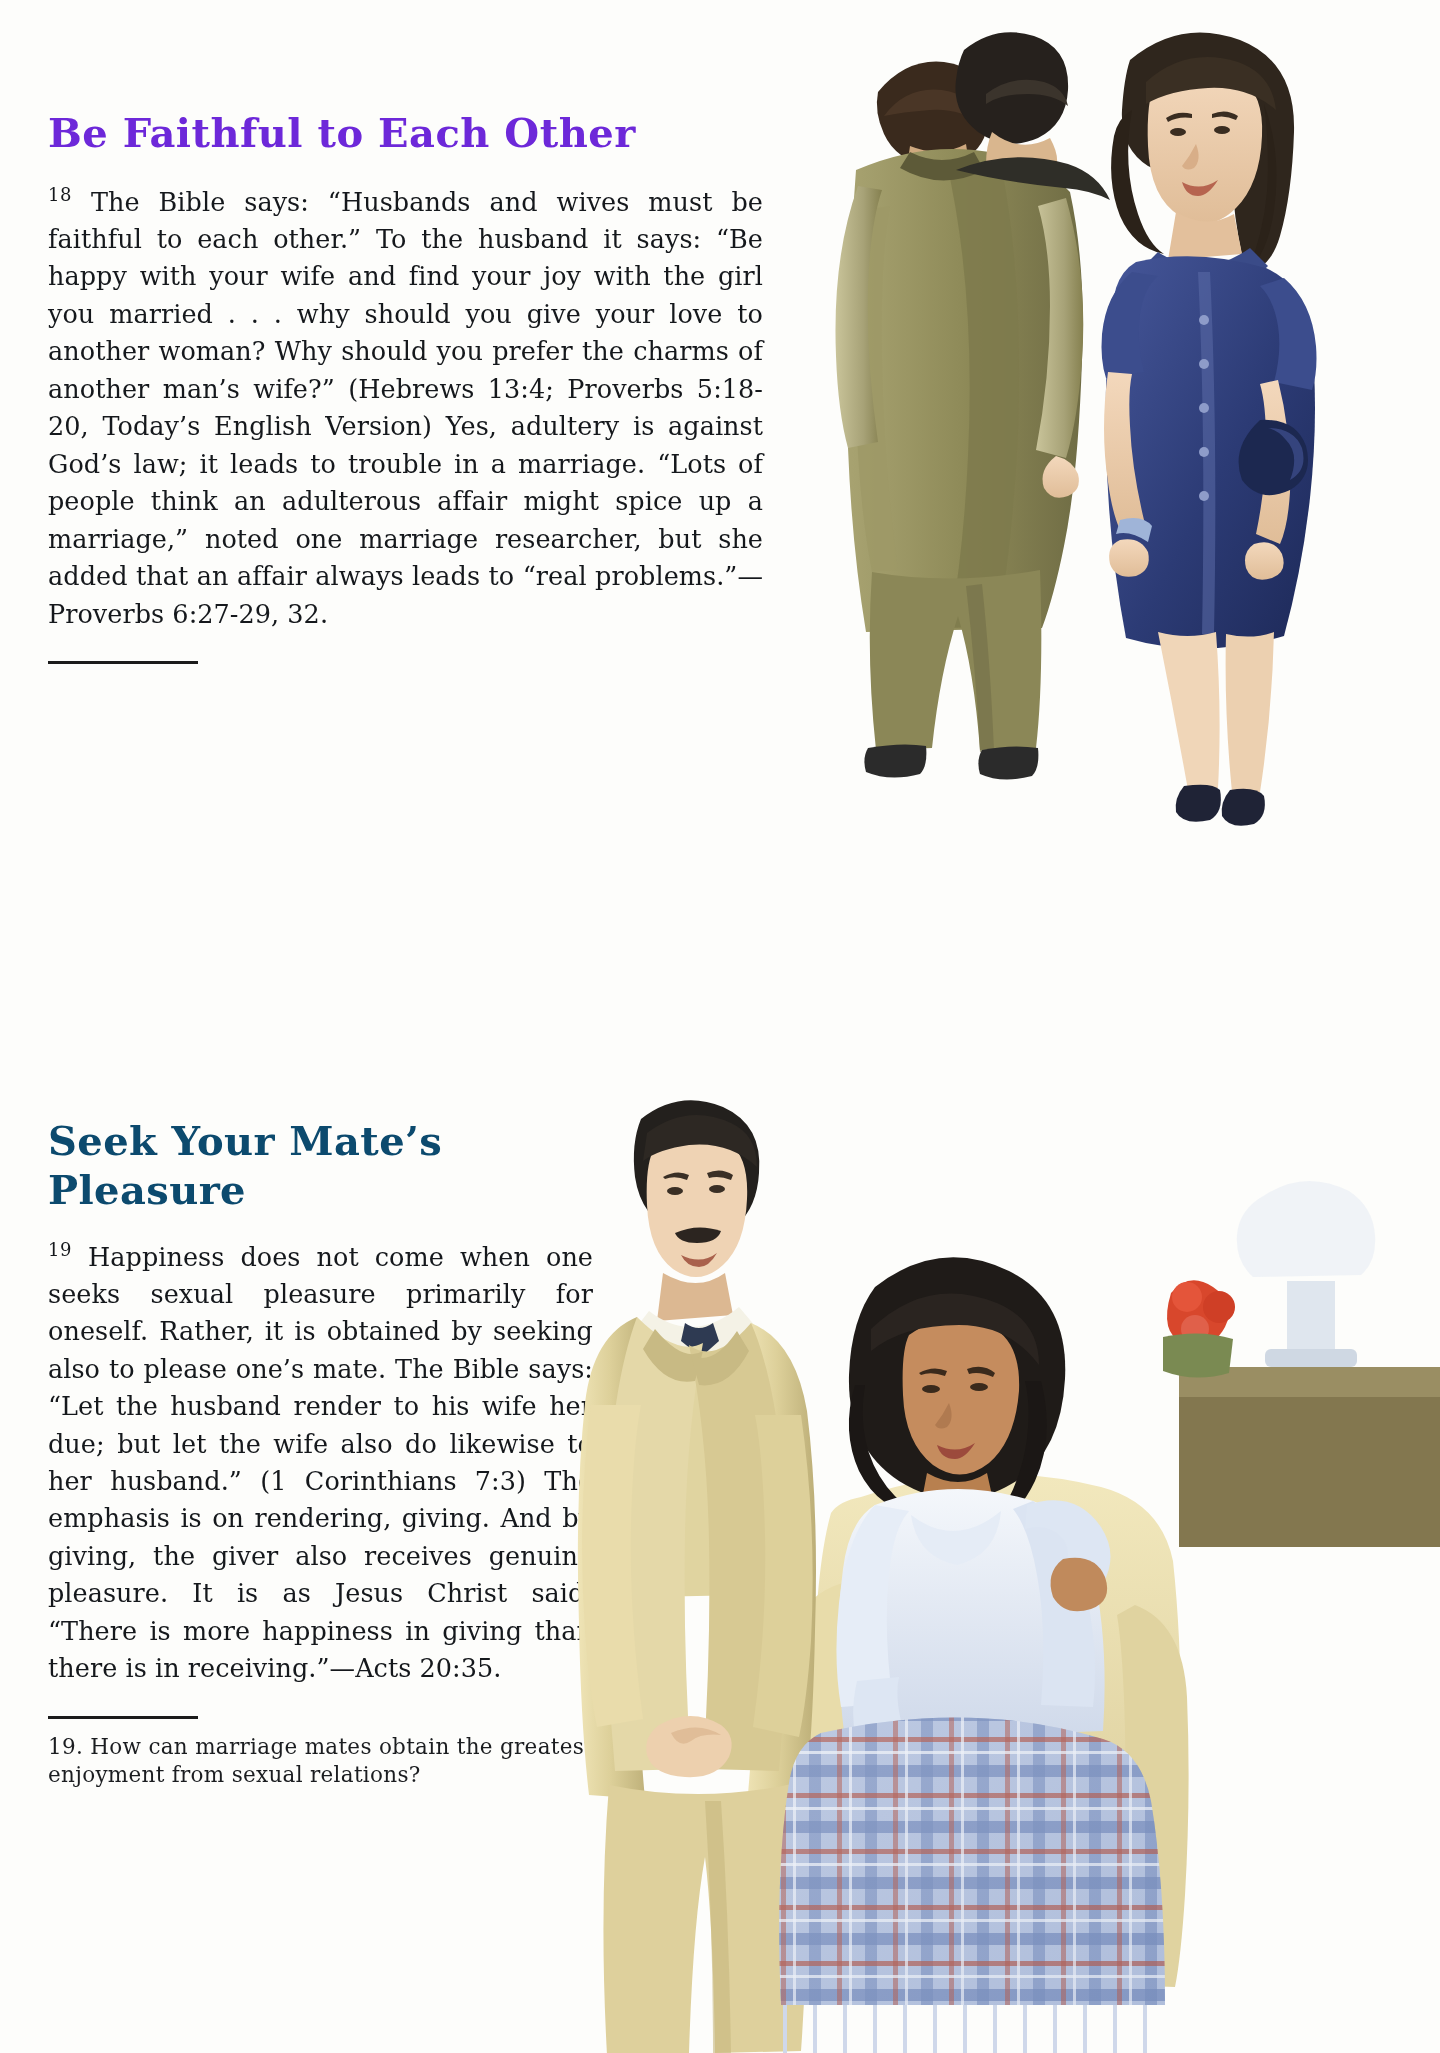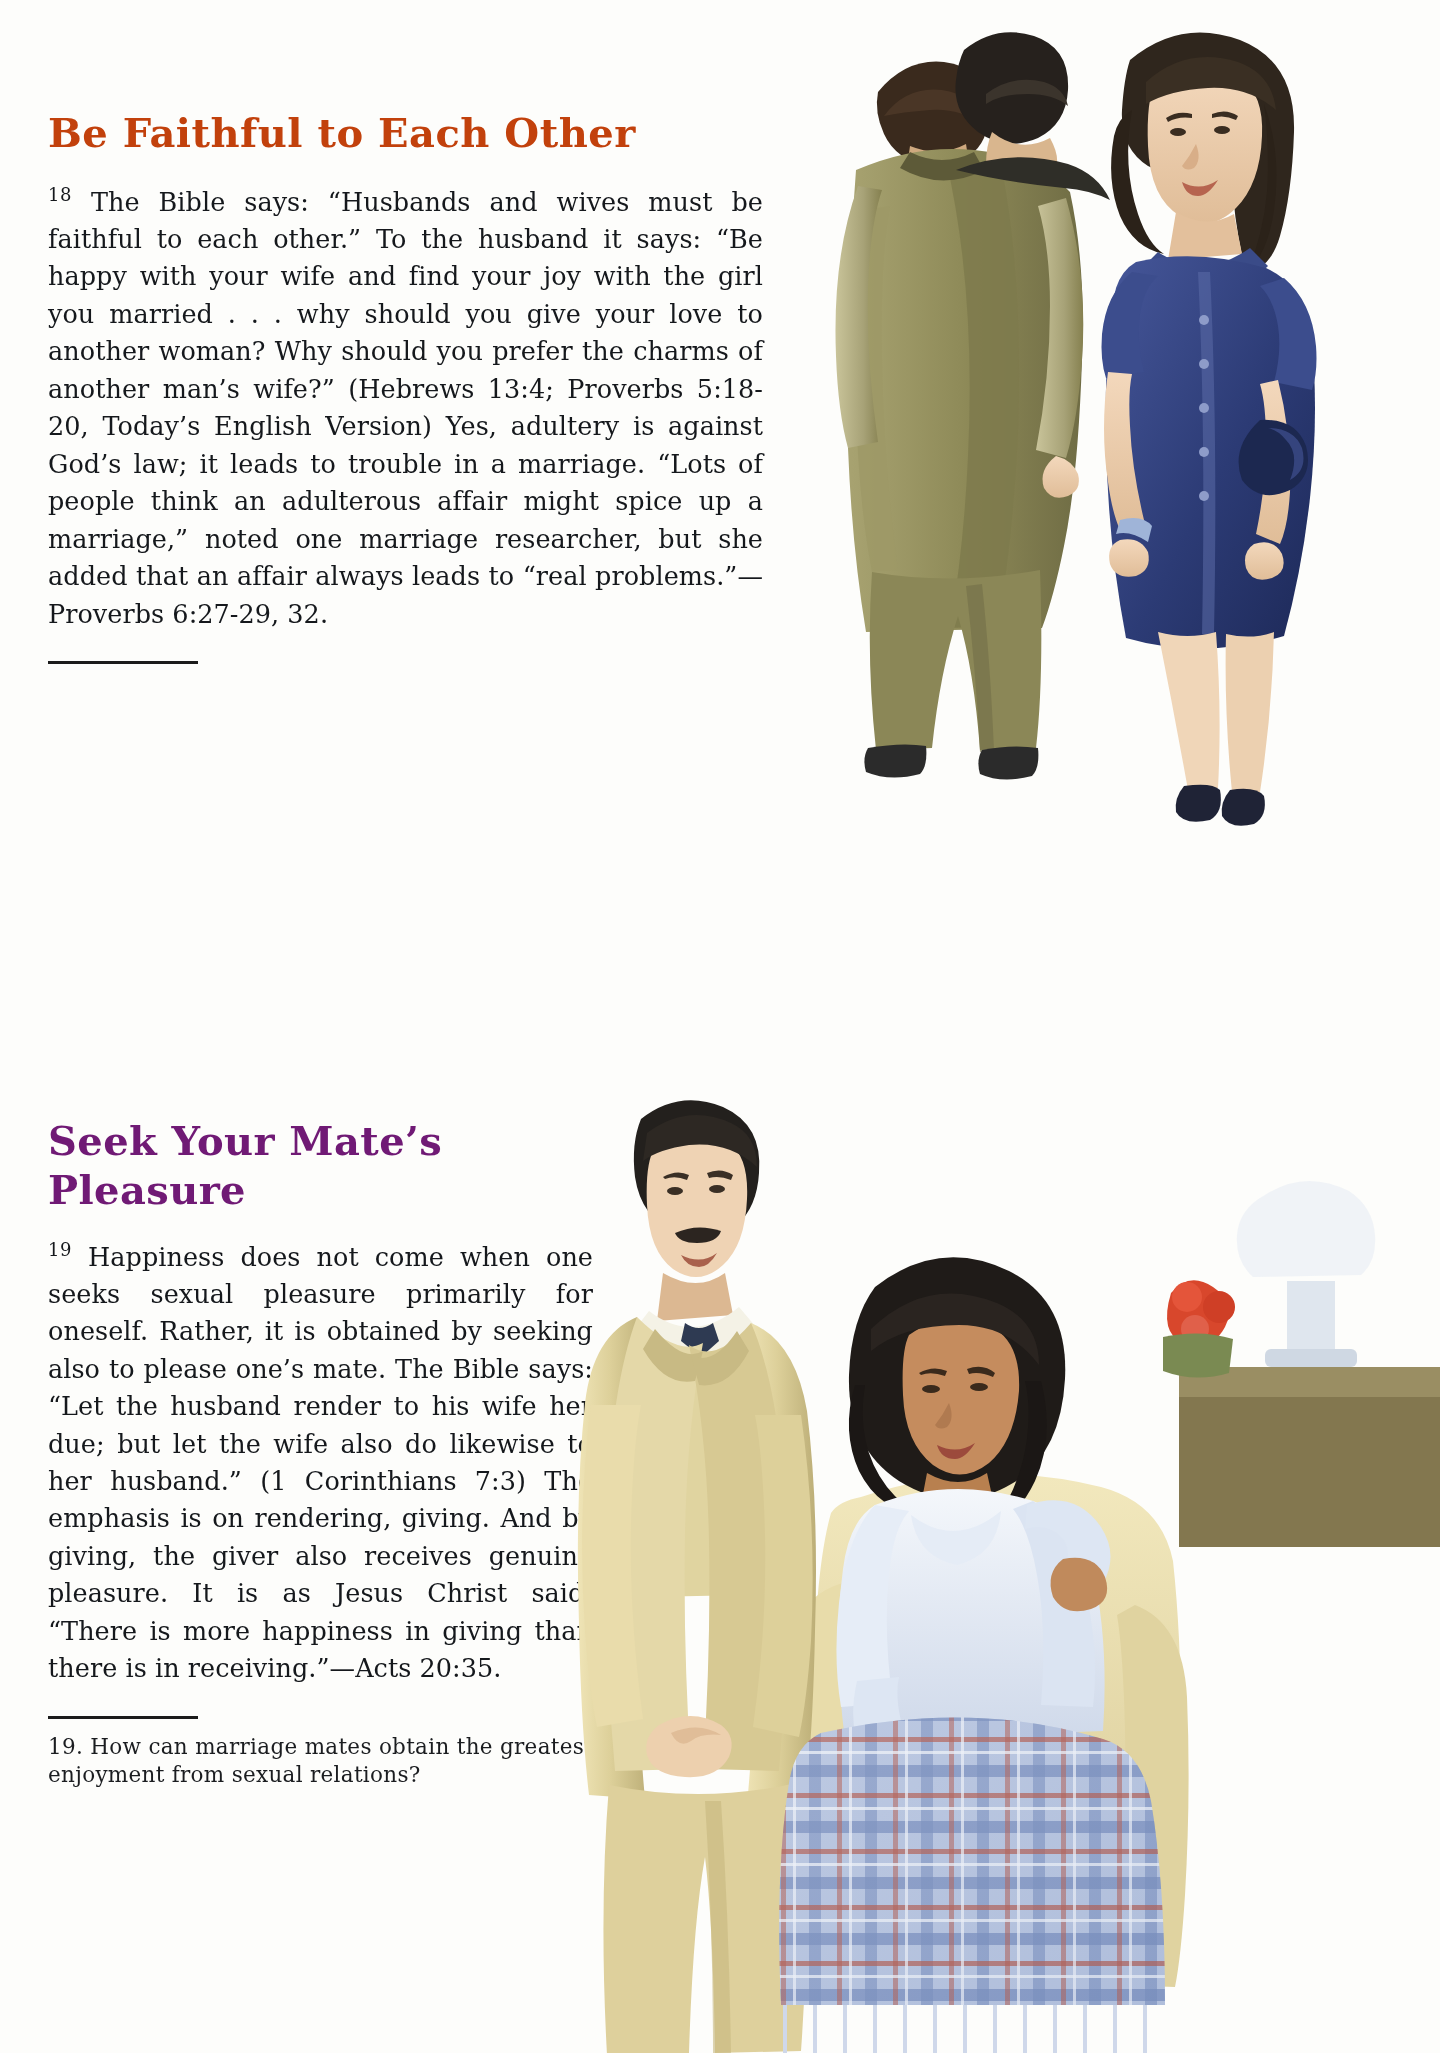--- a/index.html
+++ b/index.html
@@ -34,21 +34,21 @@
     position: absolute;
     left: 48px;
     top: 110px;
     width: 715px;
   }
   .heading {
     font-family: "DejaVu Serif", "Liberation Serif", serif;
     font-weight: bold;
     font-size: 40px;
     letter-spacing: 0.5px;
-    color: #c2410c;
+    color: #6d28d9;
     margin: 0 0 26px 0;
     line-height: 1.15;
   }
   .body-par {
     font-family: "DejaVu Serif", "Liberation Serif", serif;
     font-size: 25.5px;
     line-height: 1.47;
     text-align: justify;
     color: #15181c;
     margin: 0;
@@ -100,21 +100,21 @@
     position: absolute;
     left: 48px;
     top: 22px;
     width: 545px;
   }
   .heading2 {
     font-family: "DejaVu Serif", "Liberation Serif", serif;
     font-weight: bold;
     font-size: 40px;
     line-height: 1.22;
-    color: #701a75;
+    color: #0c4a6e;
     margin: 0 0 22px 0;
     letter-spacing: 0.4px;
   }
   .art2 {
     position: absolute;
     left: 575px;
     top: -10px;
     width: 865px;
     height: 970px;
     overflow: hidden;

